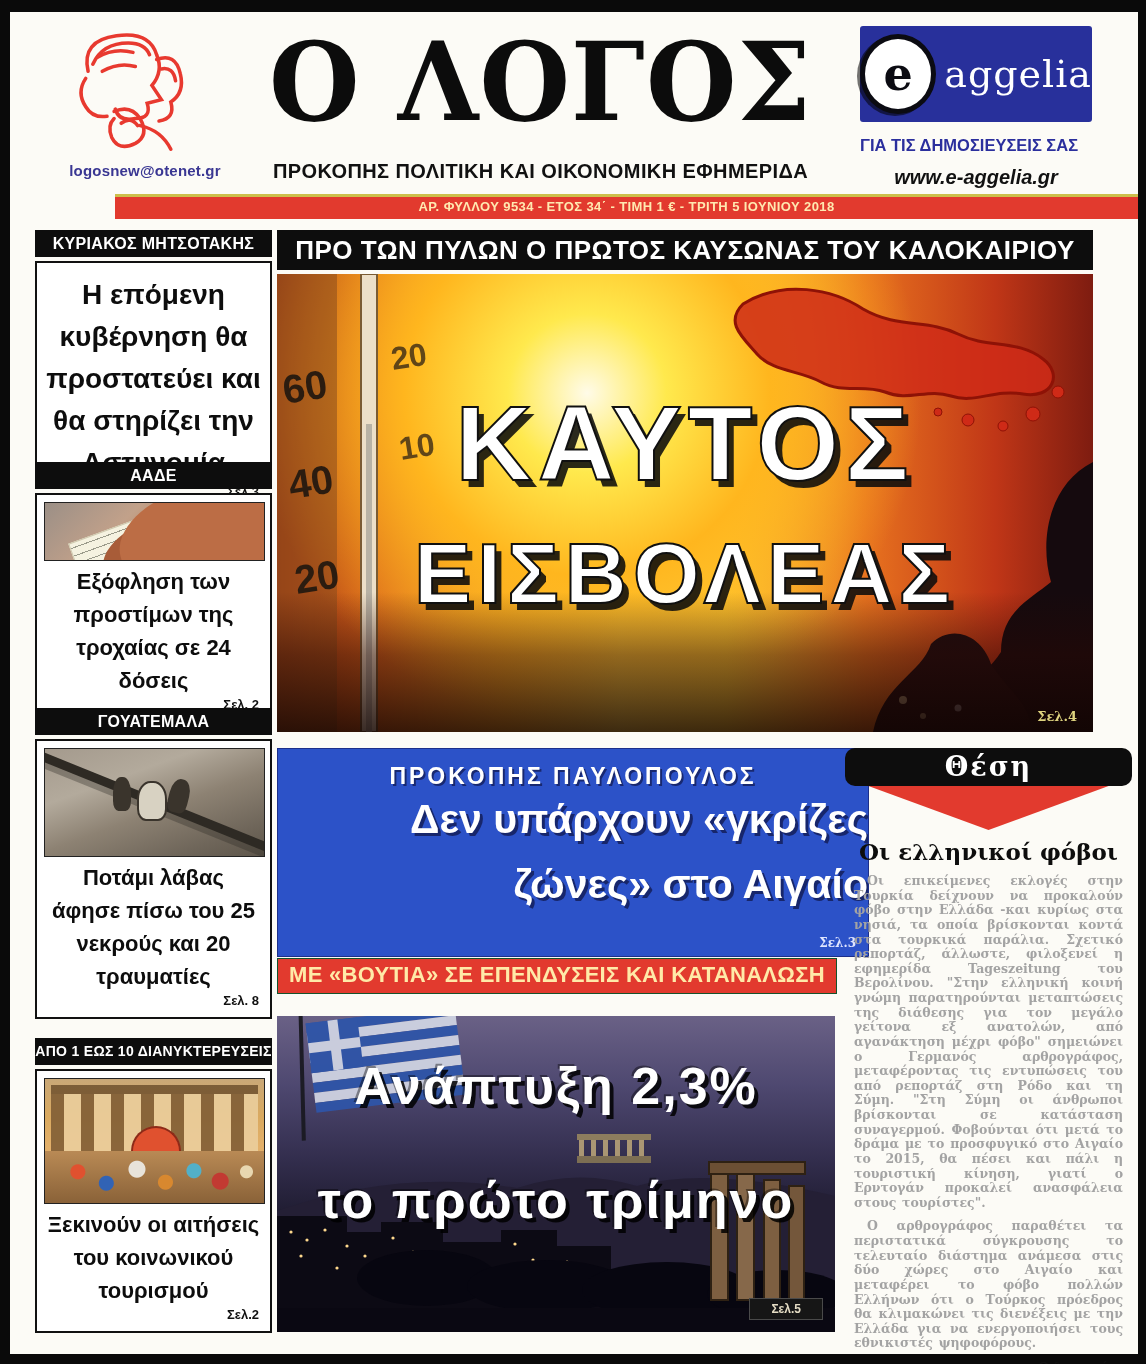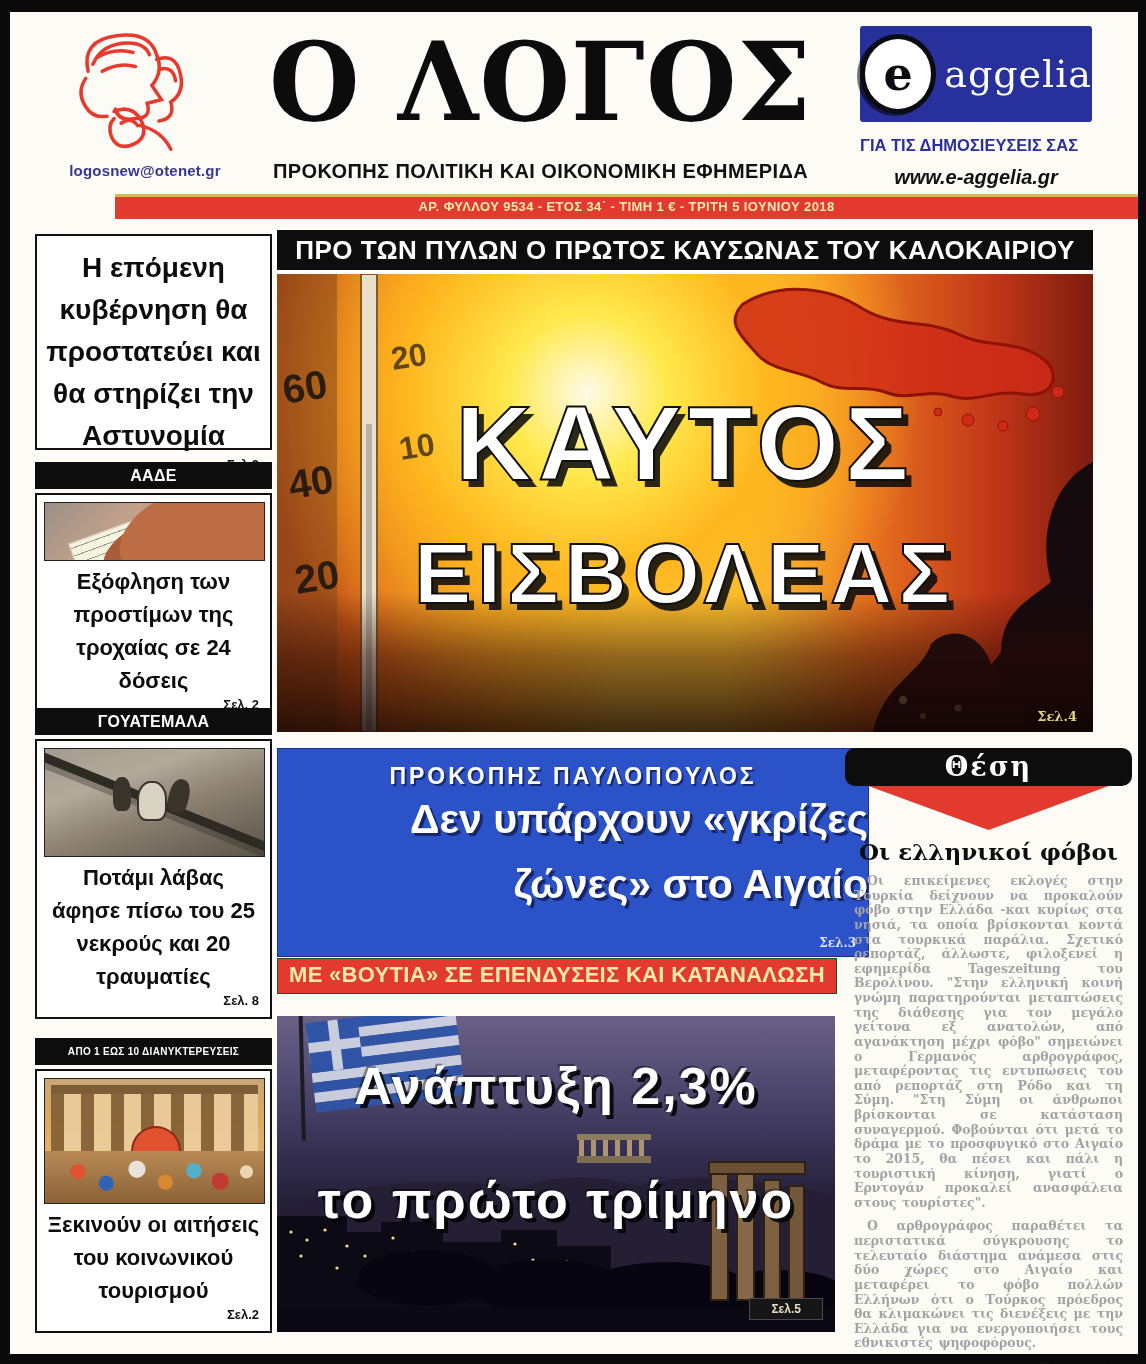--- a/index.html
+++ b/index.html
@@ -61,21 +61,21 @@
     background:#e23a2e;border-top:3px solid #cdbf4b;
     text-align:center;line-height:19px;
     font-size:13px;font-weight:bold;color:#ffe9b0;letter-spacing:.4px;
   }
   
   .side-item{left:35px;width:237px;}
   .side-kicker{
     background:#0d0d0d;color:#fff;height:27px;line-height:27px;
     text-align:center;font-weight:bold;font-size:16px;letter-spacing:.3px;
   }
-  .side-kicker.small{font-size:10px;}
+  .side-kicker.small{font-size:14px;}
   .side-body{
     margin-top:4px;border:2px solid #111;background:#fff;
     display:flex;flex-direction:column;padding:7px;
   }
   .side-photo{width:100%;position:relative;overflow:hidden;border:1px solid #222;}
   .side-headline{
     flex:1;display:flex;align-items:center;justify-content:center;
     text-align:center;font-weight:bold;font-size:22px;line-height:1.5;color:#0d0d0d;
     padding:4px 2px 0 2px;
   }
@@ -251,20 +251,21 @@
 <div class="abs ad-box">
   <div class="ad-e-circle">e</div>
   <div class="ad-brand">aggelia</div>
 </div>
 <div class="abs ad-tagline">ΓΙΑ ΤΙΣ ΔΗΜΟΣΙΕΥΣΕΙΣ ΣΑΣ</div>
 <div class="abs ad-url">www.e-aggelia.gr</div>
 
 <div class="abs issue-bar">ΑΡ. ΦΥΛΛΟΥ 9534 - ΕΤΟΣ 34΄ - ΤΙΜΗ 1 € - ΤΡΙΤΗ 5 ΙΟΥΝΙΟΥ 2018</div>
 
 <div class="abs side-item" style="top:230px;">
+  <div class="side-kicker">ΚΥΡΙΑΚΟΣ ΜΗΤΣΟΤΑΚΗΣ</div>
   <div class="side-body" style="height:198px;">
     <div class="side-headline" style="font-size:28px;">Η επόμενη κυβέρνηση θα προστατεύει και θα στηρίζει την Αστυνομία</div>
     <div class="side-page">Σελ.3</div>
   </div>
 </div>
 
 <div class="abs side-item" style="top:462px;">
   <div class="side-kicker">ΑΑΔΕ</div>
   <div class="side-body" style="height:212px;">
     <div class="side-photo ph-ticket" style="height:120px;">

